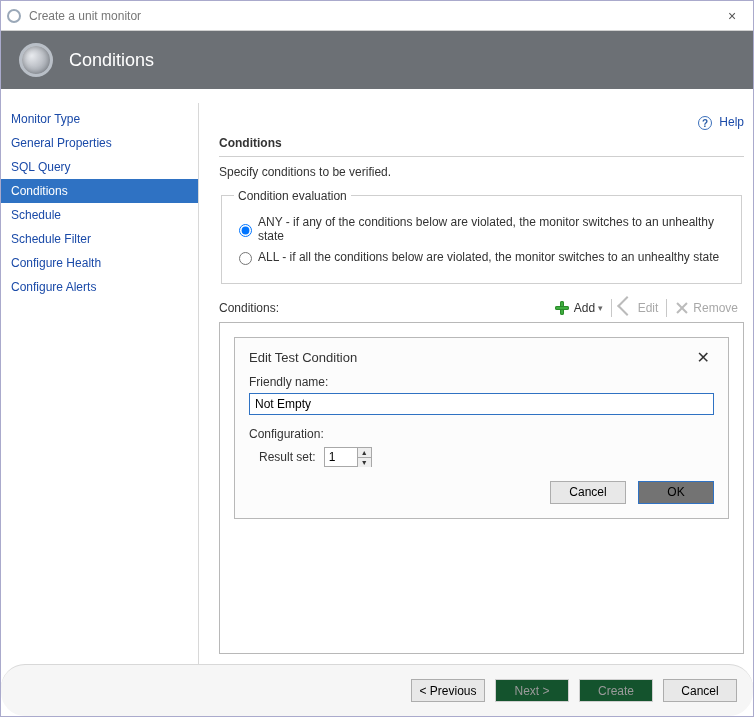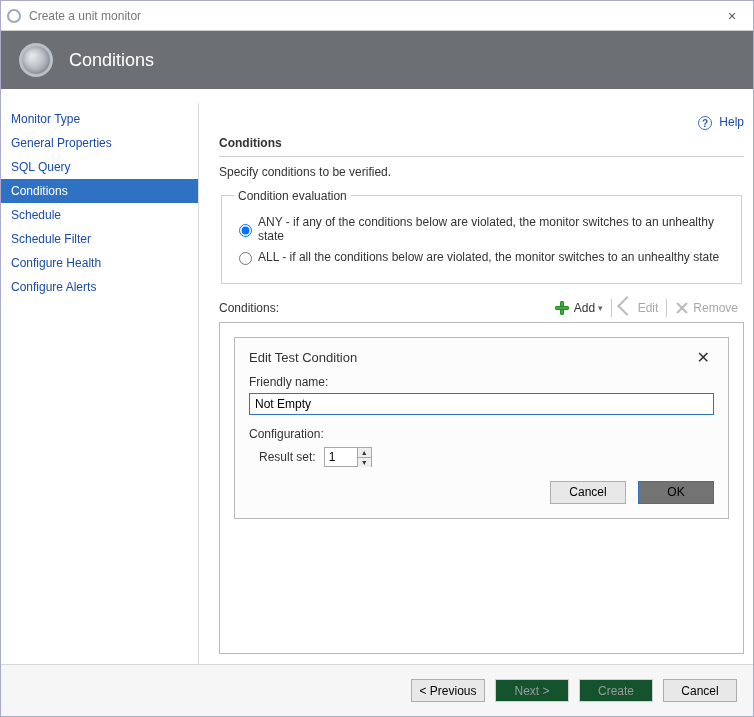--- a/index.html
+++ b/index.html
@@ -203,20 +203,21 @@
   }
   .btn.primary {
     border:1.5px solid #2f72c3;
     background:#737373;
   }
   .footer {
     border-top: 1px solid #d8d8d8;
     padding: 14px 16px;
     display:flex; justify-content:flex-end; gap:10px;
     background:#f6f6f6;
+    border-radius:24px;
   }
   .footer .btn { min-width:74px; }
   .footer .btn.disabled { color:#9a9a9a; background:#14532d; border-color:#cfcfcf; cursor:default;}
 </style>
 </head>
 <body>
 
 <div class="window">
 
   <div class="titlebar">

